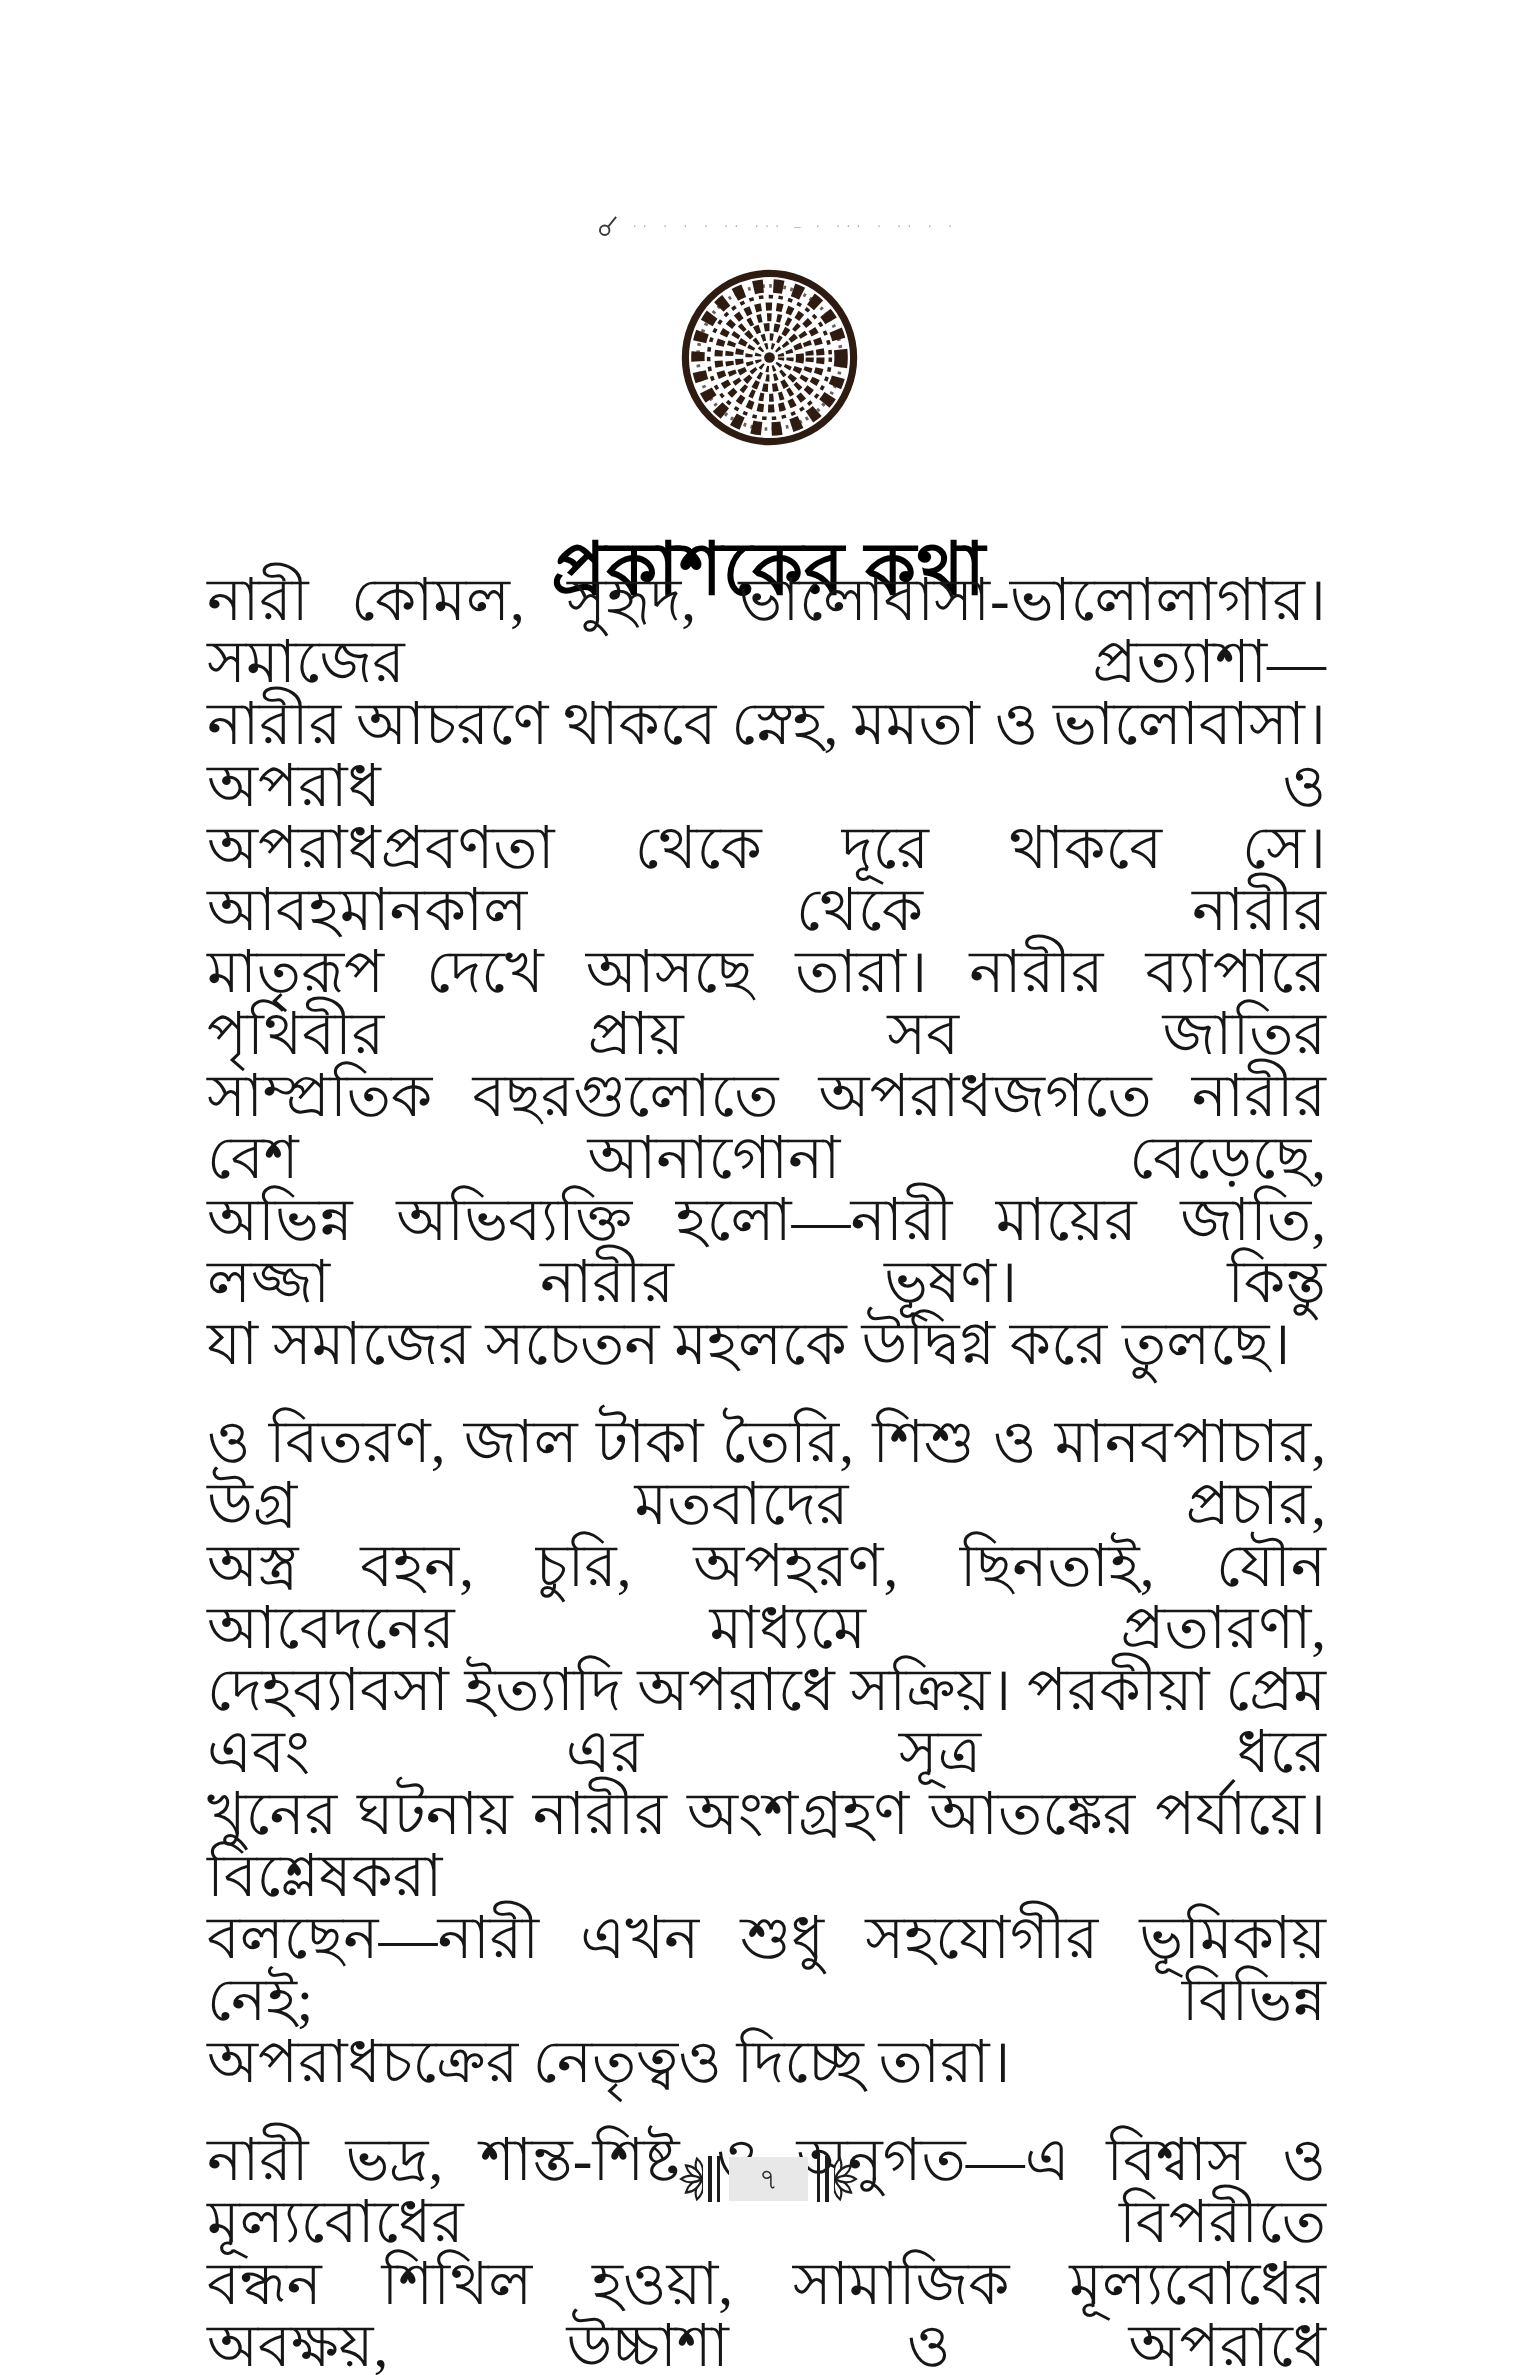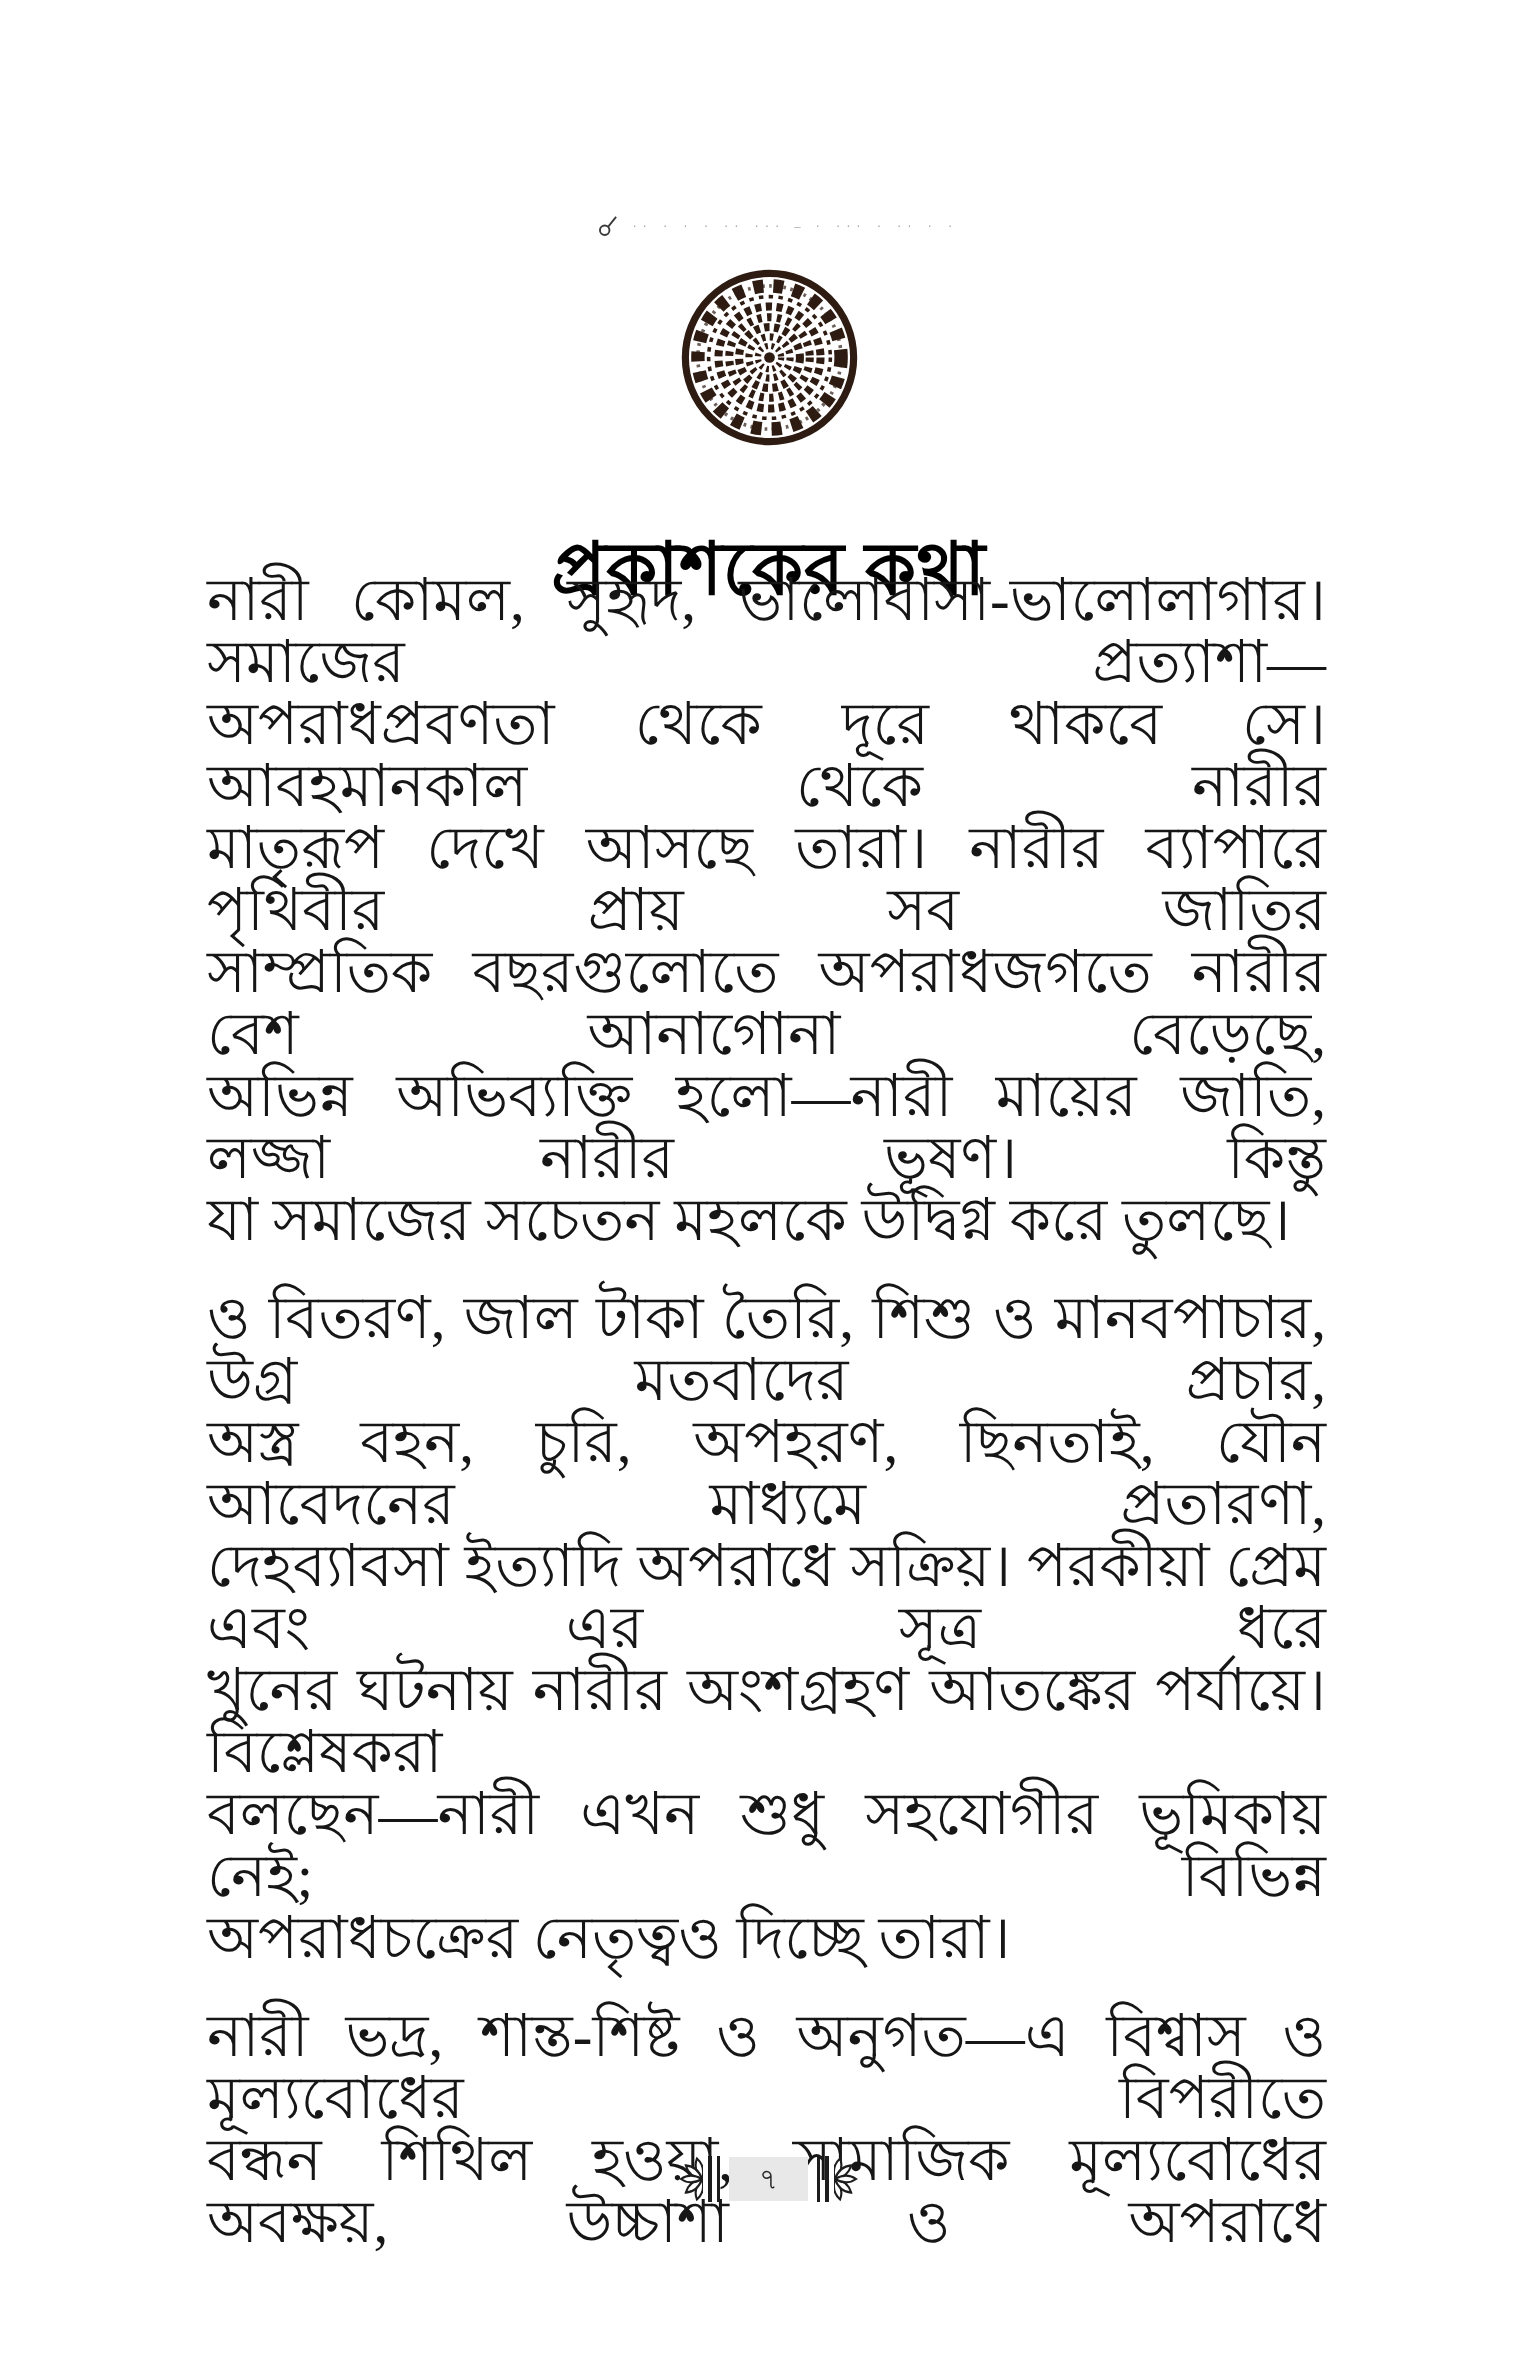--- a/index.html
+++ b/index.html
@@ -98,20 +98,21 @@
     <circle cx="100" cy="100" r="13" stroke-width="7" stroke-dasharray="3 4"></circle>
   </g>
   <circle cx="100" cy="100" r="6" fill="#2e1c12"></circle>
 </svg>
 
 <h1 class="page-title">প্রকাশকের কথা</h1>
 
 <main class="body-text">
   <div class="para">
     <div class="line">নারী কোমল, সুহৃদ, ভালোবাসা-ভালোলাগার। সমাজের প্রত্যাশা—</div>
+    <div class="line">নারীর আচরণে থাকবে স্নেহ, মমতা ও ভালোবাসা। অপরাধ ও</div>
     <div class="line">অপরাধপ্রবণতা থেকে দূরে থাকবে সে। আবহমানকাল থেকে নারীর</div>
     <div class="line">মাতৃরূপ দেখে আসছে তারা। নারীর ব্যাপারে পৃথিবীর প্রায় সব জাতির</div>
     <div class="line">সাম্প্রতিক বছরগুলোতে অপরাধজগতে নারীর বেশ আনাগোনা বেড়েছে,</div>
     <div class="line">অভিন্ন অভিব্যক্তি হলো—নারী মায়ের জাতি, লজ্জা নারীর ভূষণ। কিন্তু</div>
     <div class="line last">যা সমাজের সচেতন মহলকে উদ্বিগ্ন করে তুলছে।</div>
   </div>
   <div class="para">
     <div class="line">ও বিতরণ, জাল টাকা তৈরি, শিশু ও মানবপাচার, উগ্র মতবাদের প্রচার,</div>
     <div class="line">অস্ত্র বহন, চুরি, অপহরণ, ছিনতাই, যৌন আবেদনের মাধ্যমে প্রতারণা,</div>
     <div class="line">দেহব্যাবসা ইত্যাদি অপরাধে সক্রিয়। পরকীয়া প্রেম এবং এর সূত্র ধরে</div>

